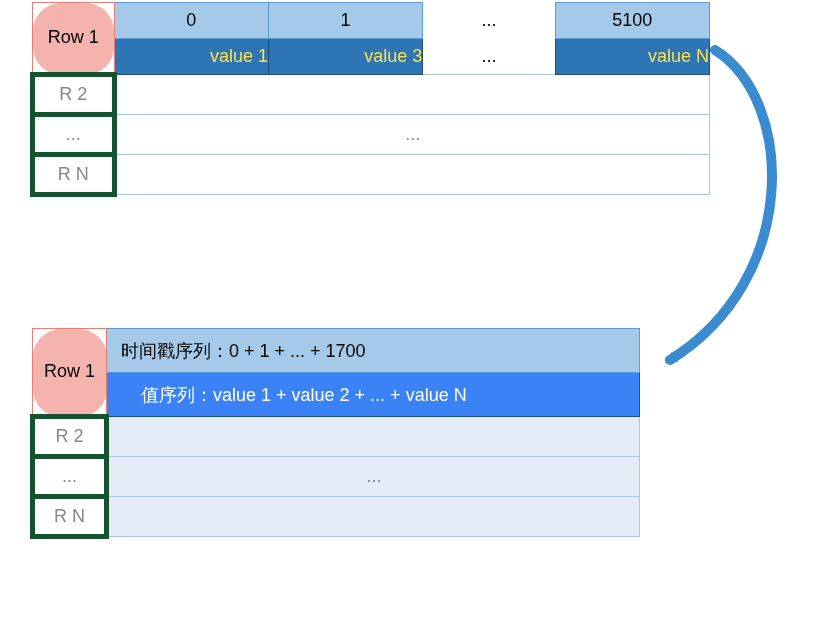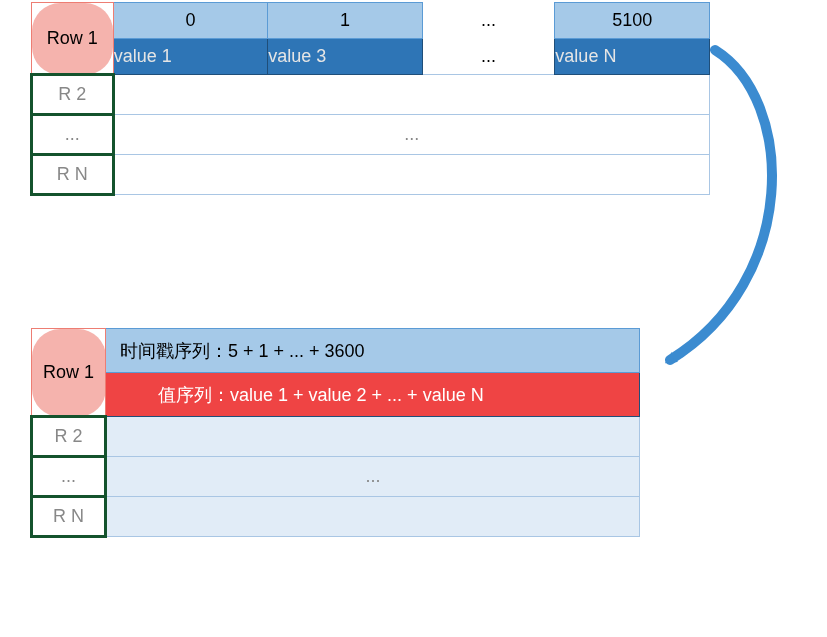--- a/index.html
+++ b/index.html
@@ -24,54 +24,54 @@
     vertical-align: middle;
     color: #000;
     border-radius: 28px;
   }
   .rowlabel.active {
     background: #f5b3ad;
     border: 1px solid #ed7d73;
   }
   .rowlabel.inactive {
     background: #fff;
-    border: 3px solid #14532d;
+    border: 5px solid #14532d;
     color: #888;
     height: 40px;
   }
 
   .hdr-light {
     background: #a5c9e8;
     border: 1px solid #5b9bd5;
     text-align: center;
     height: 36px;
     color: #000;
   }
   .hdr-dark {
     background: #2e75b6;
     border: 1px solid #1f4e79;
-    text-align: left;
+    text-align: right;
     height: 36px;
-    color: #e5e5e5;
+    color: #fde047;
   }
   .hdr-light2 {
     background: #a5c9e8;
     border: 1px solid #5b9bd5;
     height: 44px;
     color: #000;
     padding-left: 14px;
     text-align: left;
     vertical-align: middle;
   }
   .hdr-dark2 {
-    background: #ef4444;
+    background: #3b82f6;
     border: 1px solid #1f4e79;
     height: 44px;
     color: #fff;
-    padding-left: 52px;
+    padding-left: 34px;
     text-align: left;
     vertical-align: middle;
   }
   .body-light {
     background: #e1ecf7;
     border: 1px solid #a9c6e4;
     height: 40px;
     text-align: center;
     color: #888;
   }
@@ -124,21 +124,21 @@
     <td class="rowlabel inactive">R N</td>
     <td class="body-white" colspan="4"></td>
   </tr>
 </tbody>
   </table>
 
 <table class="table table2">
   <tbody>
       <tr>
     <td class="rowlabel active" rowspan="2">Row 1</td>
-    <td class="hdr-light2">时间戳序列：5 + 1 + ... + 3600</td>
+    <td class="hdr-light2">时间戳序列：0 + 1 + ... + 1700</td>
   </tr>
   <tr>
     <td class="hdr-dark2">值序列：value 1 + value 2 + ... + value N</td>
   </tr>
   <tr>
     <td class="rowlabel inactive">R 2</td>
     <td class="body-light"></td>
   </tr>
   <tr>
     <td class="rowlabel inactive">...</td>

